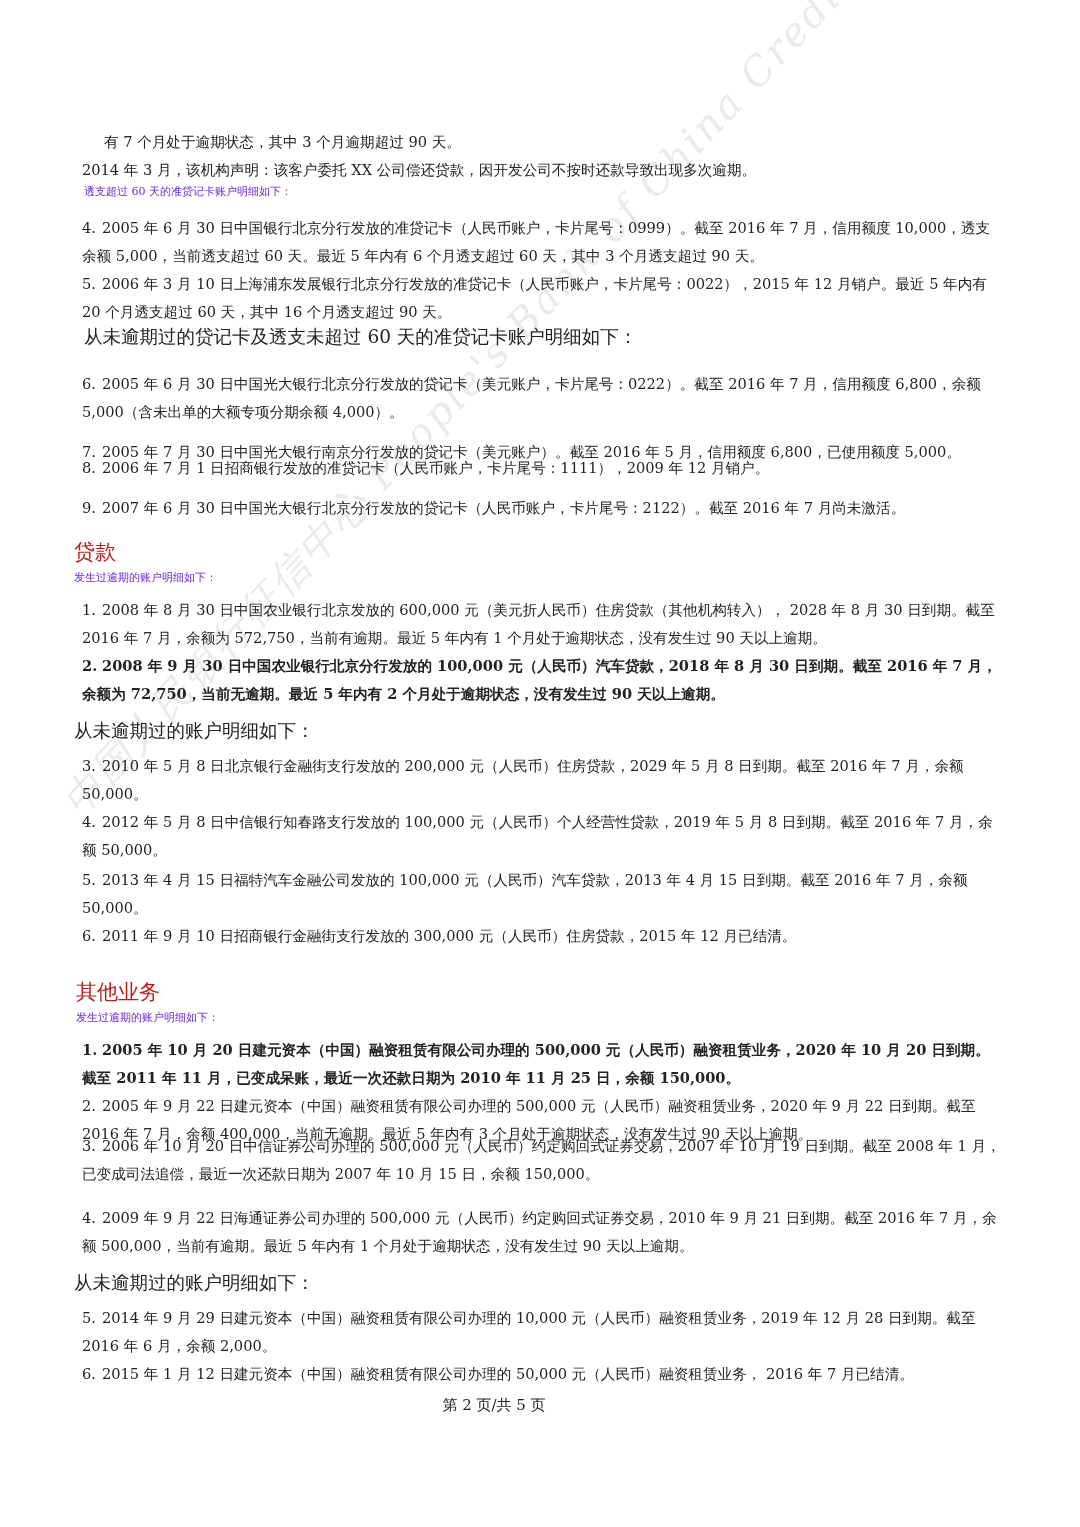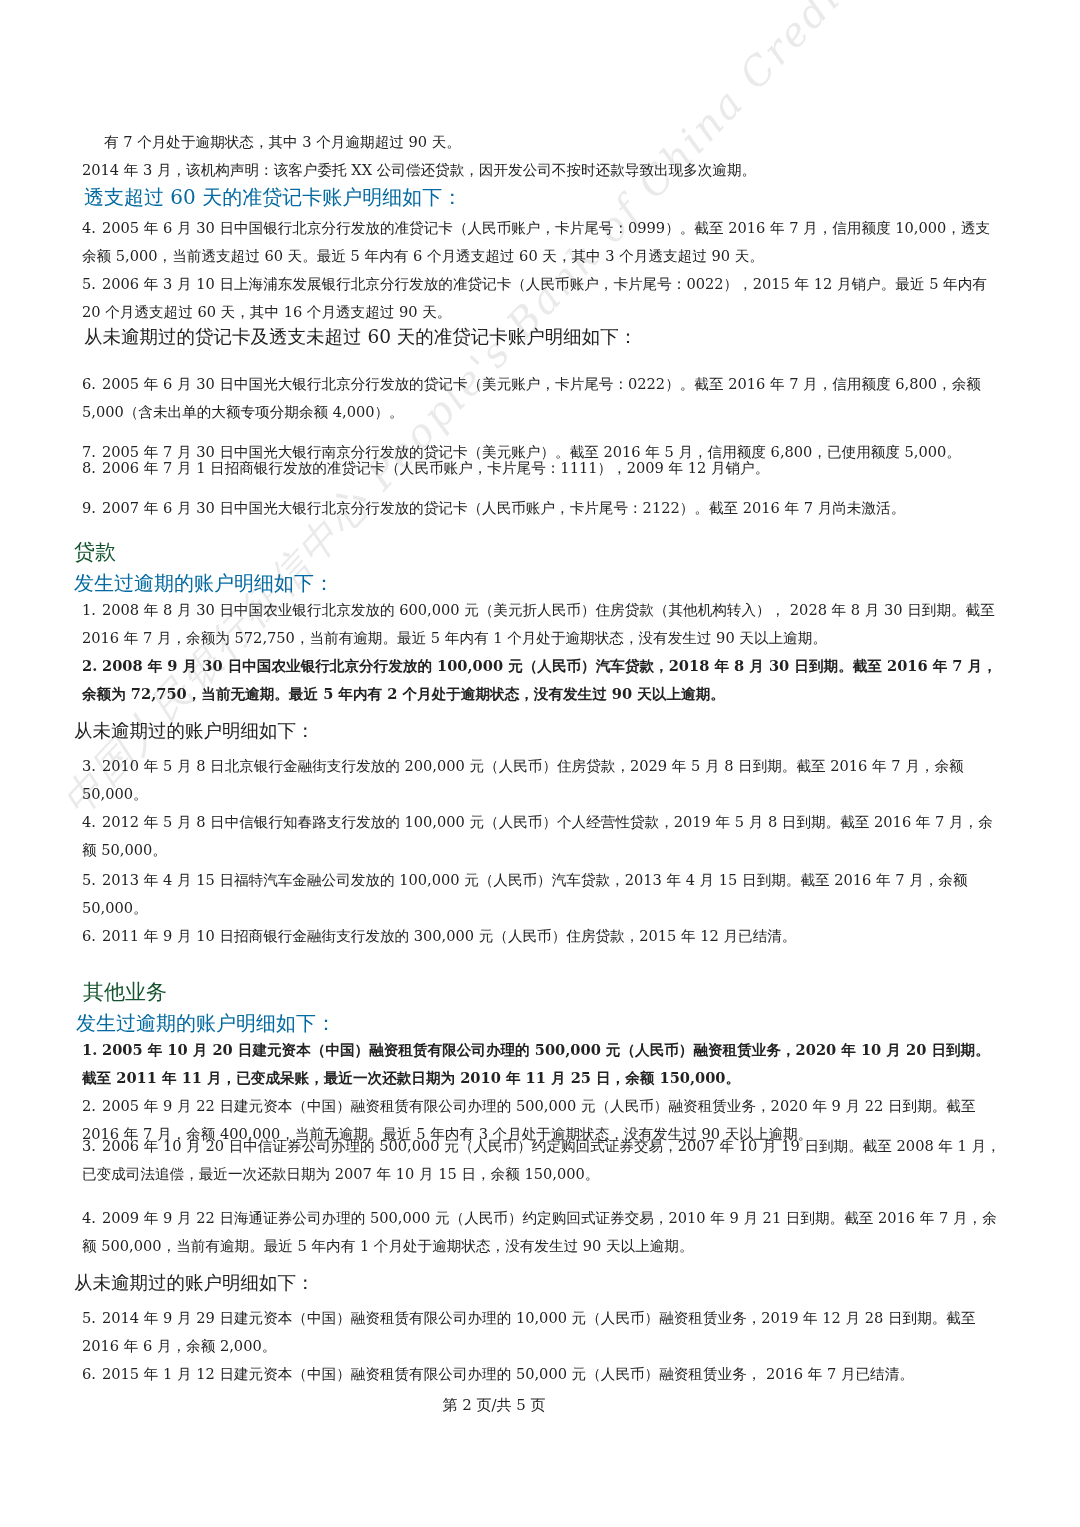--- a/index.html
+++ b/index.html
@@ -13,23 +13,23 @@
     transform-origin: 0 0; transform: rotate(-47deg);
     font-size: 40px; color: rgba(160,160,160,0.22); white-space: nowrap;
     font-family: "DejaVu Serif", serif; font-style: italic; pointer-events: none;
     letter-spacing: 3px;
   }
   .page { position: absolute; left: 0; top: 0; width: 1080px; }
   .line { position: absolute; font-size: 14.6px; line-height: 20px; white-space: nowrap; }
   .item { position: absolute; left: 82px; width: 920px; font-size: 14.6px; line-height: 28px; }
   .item .num { display: inline-block; width: 20px; }
   .item .body { display: inline; }
-  .sub-red { position: absolute; color: #0369a1; font-size: 20px; white-space: nowrap; }
+  .sub-red { position: absolute; color: #6d28d9; font-size: 11px; white-space: nowrap; }
   .sub-black { position: absolute; color: #222; font-size: 18.5px; white-space: nowrap; }
-  .section-title { position: absolute; color: #14532d; font-size: 21px; white-space: nowrap; }
+  .section-title { position: absolute; color: #b91c1c; font-size: 21px; white-space: nowrap; }
   .footer { position: absolute; top: 1368px; left: 0; width: 988px; text-align: center; font-size: 15px; }
 </style>
 </head>
 <body>
 
 <div class="watermark">中国人民银行征信中心 People's Bank of China Credit Reference Centre</div>
 
 <div class="page">
 
   <div class="line" style="left:104px; top:132px;">有 7 个月处于逾期状态，其中 3 个月逾期超过 90 天。</div>
@@ -76,21 +76,21 @@
   <div class="item" style="top:808px;">
     <span class="num">4.</span><span class="body">2012 年 5 月 8 日中信银行知春路支行发放的 100,000 元（人民币）个人经营性贷款，2019 年 5 月 8 日到期。截至 2016 年 7 月，余额 50,000。</span>
   </div>
   <div class="item" style="top:866px;">
     <span class="num">5.</span><span class="body">2013 年 4 月 15 日福特汽车金融公司发放的 100,000 元（人民币）汽车贷款，2013 年 4 月 15 日到期。截至 2016 年 7 月，余额 50,000。</span>
   </div>
   <div class="item" style="top:922px;">
     <span class="num">6.</span><span class="body">2011 年 9 月 10 日招商银行金融街支行发放的 300,000 元（人民币）住房贷款，2015 年 12 月已结清。</span>
   </div>
 
-  <div class="section-title" style="left:76px; top:978px;margin-left:7px;">其他业务</div>
+  <div class="section-title" style="left:76px; top:978px;">其他业务</div>
   <div class="sub-red" style="left:76px; top:1010px;">发生过逾期的账户明细如下：</div>
 
   <div class="item" style="top:1036px;font-weight:bold;">
     <span class="num">1.</span><span class="body">2005 年 10 月 20 日建元资本（中国）融资租赁有限公司办理的 500,000 元（人民币）融资租赁业务，2020 年 10 月 20 日到期。截至 2011 年 11 月，已变成呆账，最近一次还款日期为 2010 年 11 月 25 日，余额 150,000。</span>
   </div>
   <div class="item" style="top:1092px;">
     <span class="num">2.</span><span class="body">2005 年 9 月 22 日建元资本（中国）融资租赁有限公司办理的 500,000 元（人民币）融资租赁业务，2020 年 9 月 22 日到期。截至 2016 年 7 月，余额 400,000，当前无逾期。最近 5 年内有 3 个月处于逾期状态，没有发生过 90 天以上逾期。</span>
   </div>
   <div class="item" style="top:1132px;">
     <span class="num">3.</span><span class="body">2006 年 10 月 20 日中信证券公司办理的 500,000 元（人民币）约定购回式证券交易，2007 年 10 月 19 日到期。截至 2008 年 1 月，已变成司法追偿，最近一次还款日期为 2007 年 10 月 15 日，余额 150,000。</span>

